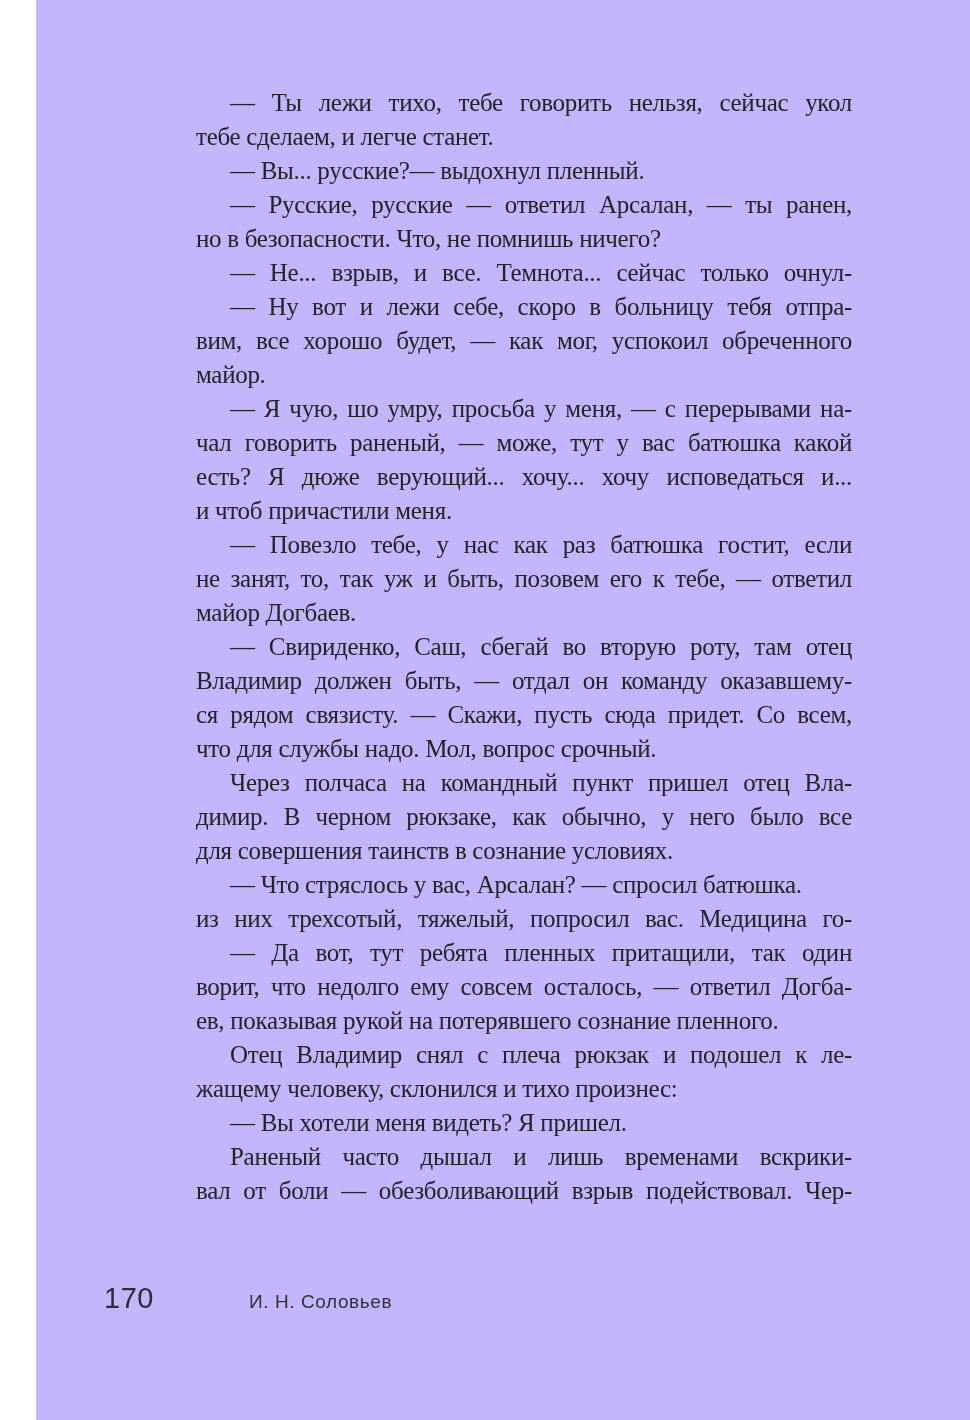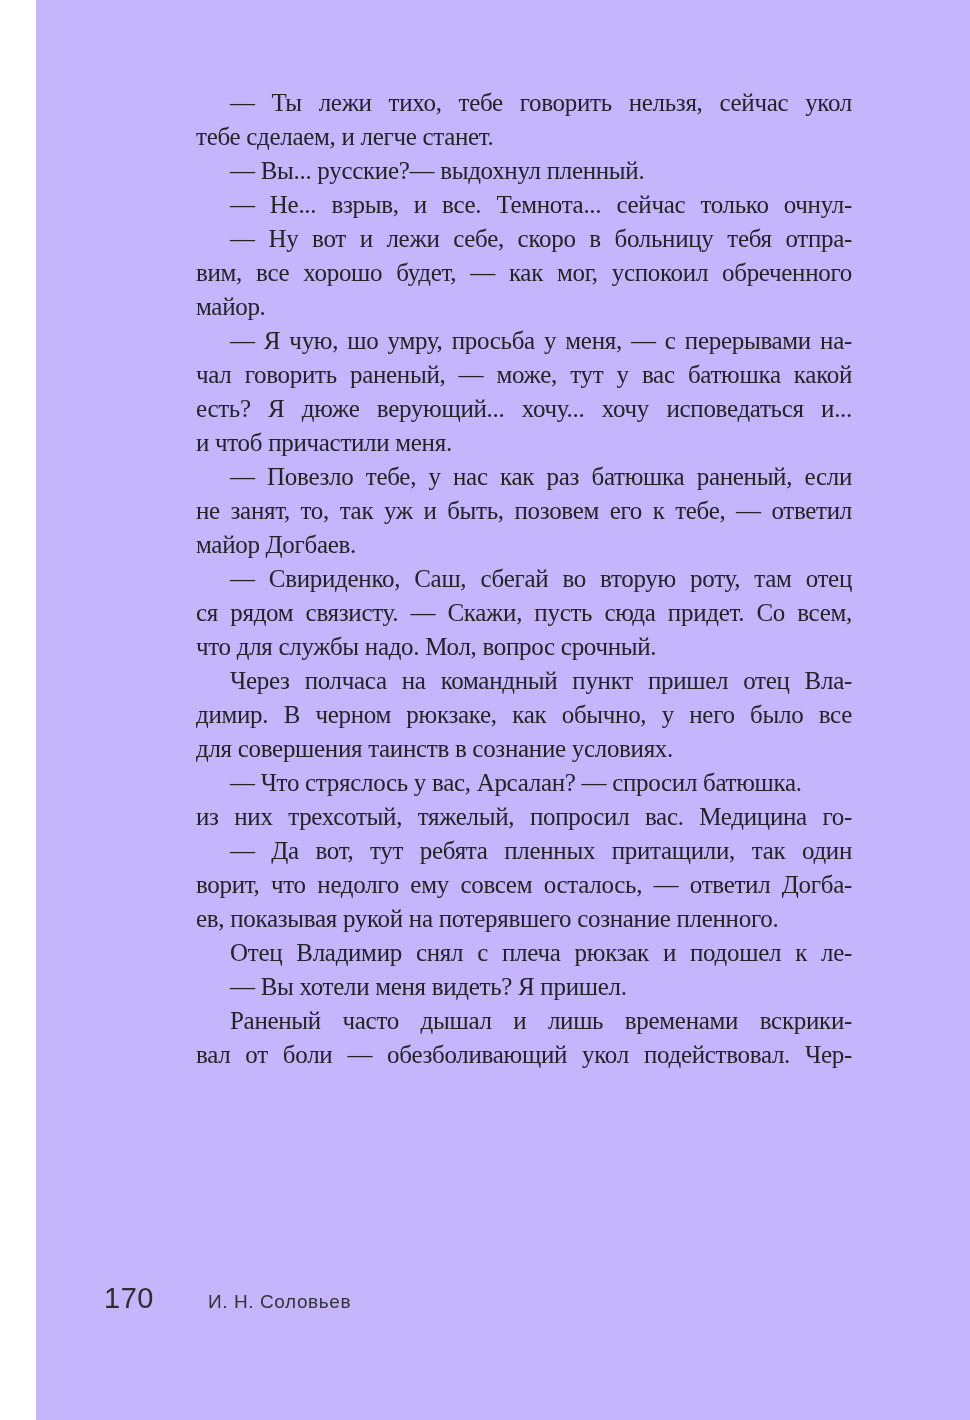--- a/index.html
+++ b/index.html
@@ -44,20 +44,21 @@
     text-align-last: left;
   }
   .footer {
     position: absolute;
     left: 68px;
     top: 1282px;
     display: flex;
     align-items: baseline;
     font-family: "Liberation Sans", "DejaVu Sans", sans-serif;
     color: #2e2e2e;
+    gap: 41px;
   }
   .page-number {
     font-size: 29px;
     letter-spacing: 0.5px;
   }
   .footer-author {
     margin-left: 54px;
     font-size: 19px;
     letter-spacing: 0.6px;
     color: #333333;
@@ -71,66 +72,72 @@
   <div class="text-block">
 
   <div class="paragraph">
         <div class="line first">— Ты лежи тихо, тебе говорить нельзя, сейчас укол</div>
         <div class="line last">тебе сделаем, и легче станет.</div>
       </div>
       <div class="paragraph">
         <div class="line first last">— Вы... русские?— выдохнул пленный.</div>
       </div>
       <div class="paragraph">
+        <div class="line first">— Русские, русские — ответил Арсалан, — ты ранен,</div>
+        <div class="line last">но в безопасности. Что, не помнишь ничего?</div>
+      </div>
+      <div class="paragraph">
         <div class="line first">— Не... взрыв, и все. Темнота... сейчас только очнул-</div>
       </div>
       <div class="paragraph">
         <div class="line first">— Ну вот и лежи себе, скоро в больницу тебя отпра-</div>
         <div class="line">вим, все хорошо будет, — как мог, успокоил обреченного</div>
         <div class="line last">майор.</div>
       </div>
       <div class="paragraph">
         <div class="line first">— Я чую, шо умру, просьба у меня, — с перерывами на-</div>
         <div class="line">чал говорить раненый, — може, тут у вас батюшка какой</div>
         <div class="line">есть? Я дюже верующий... хочу... хочу исповедаться и...</div>
         <div class="line last">и чтоб причастили меня.</div>
       </div>
       <div class="paragraph">
-        <div class="line first">— Повезло тебе, у нас как раз батюшка раненый, если</div>
+        <div class="line first">— Повезло тебе, у нас как раз батюшка гостит, если</div>
         <div class="line">не занят, то, так уж и быть, позовем его к тебе, — ответил</div>
         <div class="line last">майор Догбаев.</div>
       </div>
       <div class="paragraph">
         <div class="line first">— Свириденко, Саш, сбегай во вторую роту, там отец</div>
+        <div class="line">Владимир должен быть, — отдал он команду оказавшему-</div>
         <div class="line">ся рядом связисту. — Скажи, пусть сюда придет. Со всем,</div>
         <div class="line last">что для службы надо. Мол, вопрос срочный.</div>
       </div>
       <div class="paragraph">
         <div class="line first">Через полчаса на командный пункт пришел отец Вла-</div>
         <div class="line">димир. В черном рюкзаке, как обычно, у него было все</div>
         <div class="line last">для совершения таинств в сознание условиях.</div>
       </div>
       <div class="paragraph">
         <div class="line first last">— Что стряслось у вас, Арсалан? — спросил батюшка.</div>
       </div>
       <div class="paragraph">
         <div class="line">из них трехсотый, тяжелый, попросил вас. Медицина го-</div>
         <div class="line first">— Да вот, тут ребята пленных притащили, так один</div>
         <div class="line">ворит, что недолго ему совсем осталось, — ответил Догба-</div>
         <div class="line last">ев, показывая рукой на потерявшего сознание пленного.</div>
       </div>
       <div class="paragraph">
         <div class="line first">Отец Владимир снял с плеча рюкзак и подошел к ле-</div>
+        <div class="line last">жащему человеку, склонился и тихо произнес:</div>
       </div>
       <div class="paragraph">
         <div class="line first last">— Вы хотели меня видеть? Я пришел.</div>
       </div>
       <div class="paragraph">
         <div class="line first">Раненый часто дышал и лишь временами вскрики-</div>
-        <div class="line">вал от боли — обезболивающий укол подействовал. Чер-</div>
+        <div class="line">вал от боли — обезболивающий взрыв подействовал. Чер-</div>
       </div>
     </div>
 
   <div class="footer">
     <span class="page-number">170</span>
     <span class="footer-author">И. Н. Соловьев</span>
   </div>
 
 </div>
 

